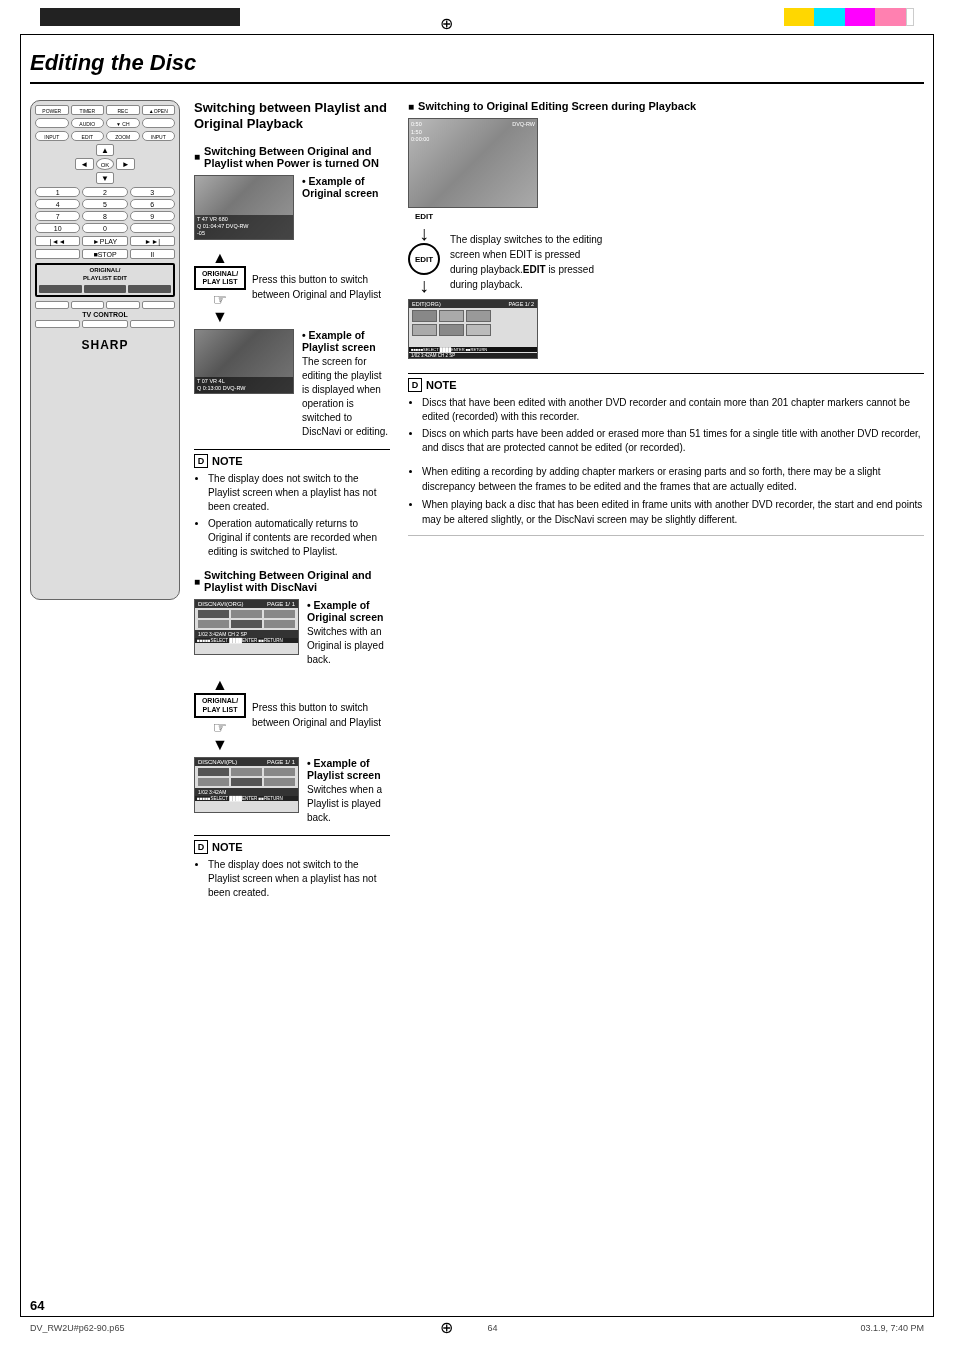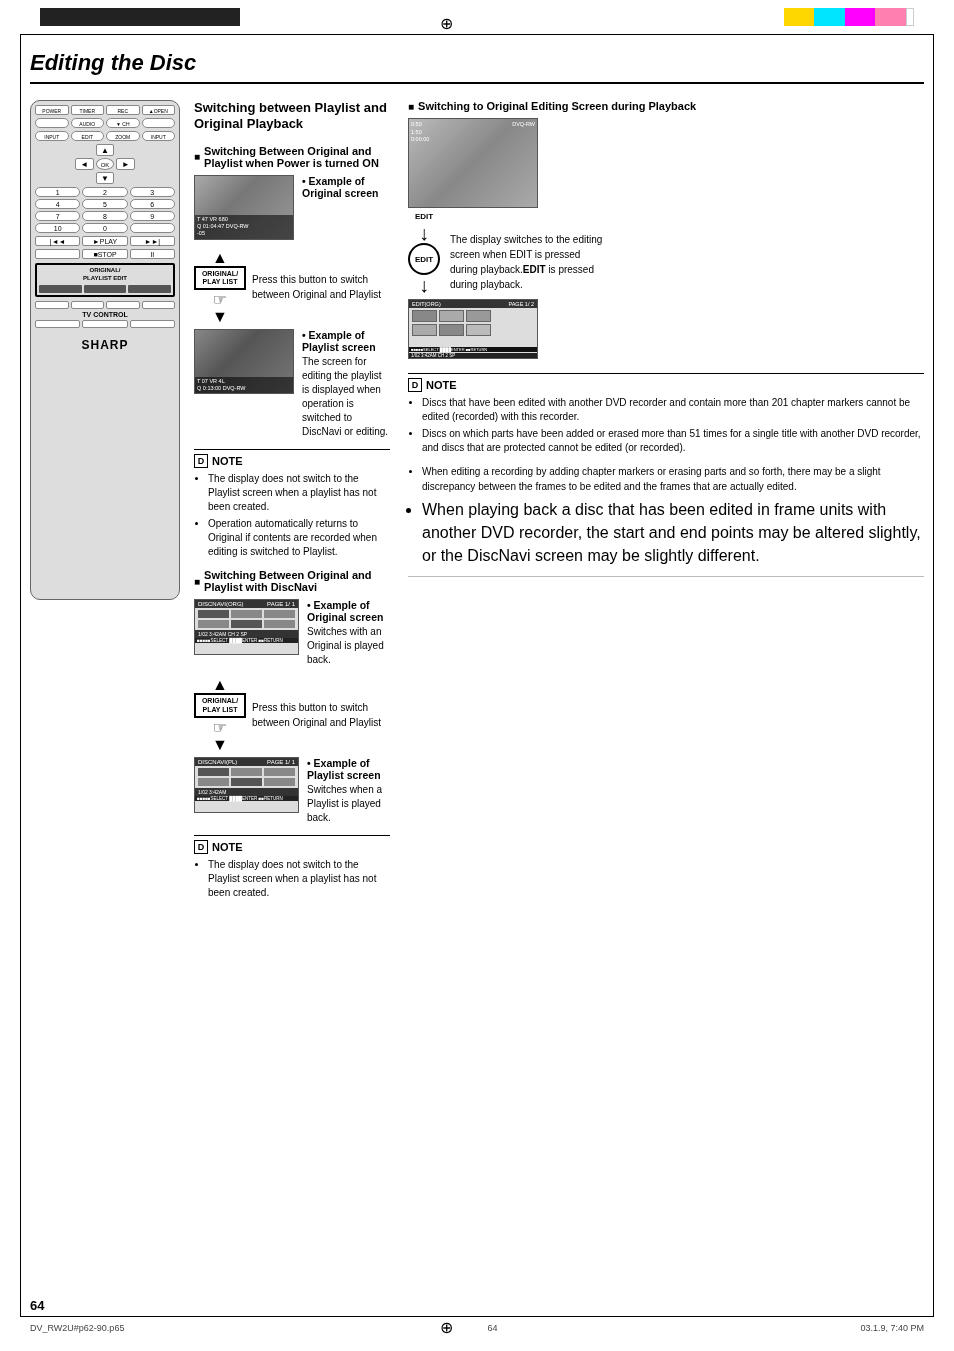--- a/index.html
+++ b/index.html
@@ -505,21 +505,21 @@
         </div>
         <ul>
           <li>Discs that have been edited with another DVD recorder and contain more than 201 chapter markers cannot be edited (recorded) with this recorder.</li>
           <li>Discs on which parts have been added or erased more than 51 times for a single title with another DVD recorder, and discs that are protected cannot be edited (or recorded).</li>
         </ul>
       </div>
 
       <div style="margin-top:10px;">
         <ul style="padding-left:14px;">
           <li style="font-size:10px;line-height:1.45;margin-bottom:4px;">When editing a recording by adding chapter markers or erasing parts and so forth, there may be a slight discrepancy between the frames to be edited and the frames that are actually edited.</li>
-          <li style="font-size:16px;line-height:1.45;">When playing back a disc that has been edited in frame units with another DVD recorder, the start and end points may be altered slightly, or the DiscNavi screen may be slightly different.</li>
+          <li style="font-size:10px;line-height:1.45;">When playing back a disc that has been edited in frame units with another DVD recorder, the start and end points may be altered slightly, or the DiscNavi screen may be slightly different.</li>
         </ul>
       </div>
       <hr class="hr-light">
     </div>
 
   </div>
 
 </div>
 
 <div style="position:absolute;bottom:38px;left:30px;font-size:13px;font-weight:bold;">64</div>

